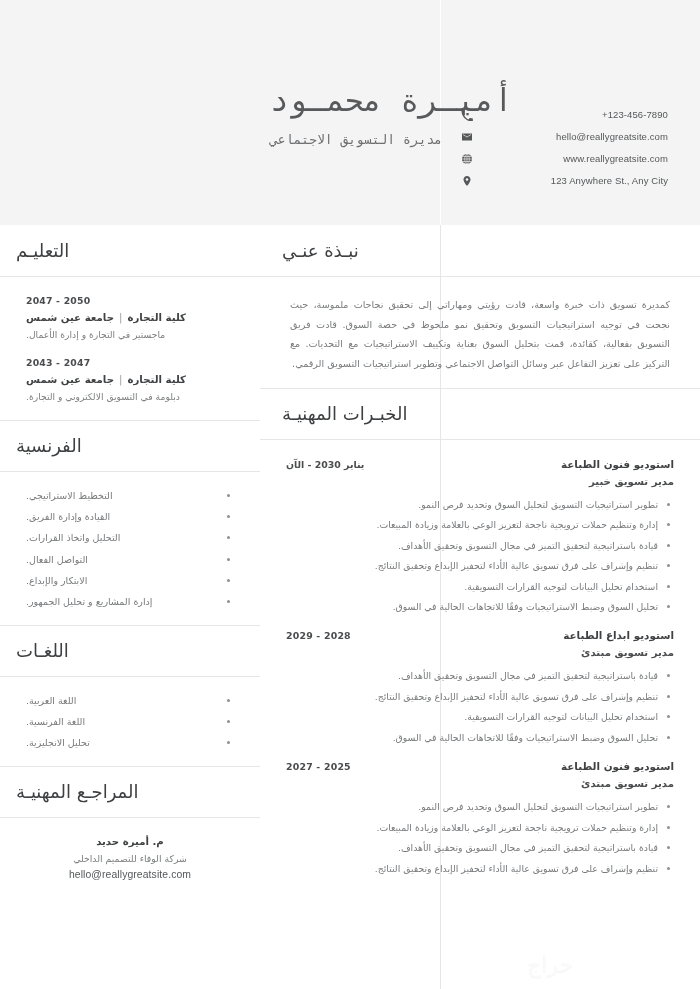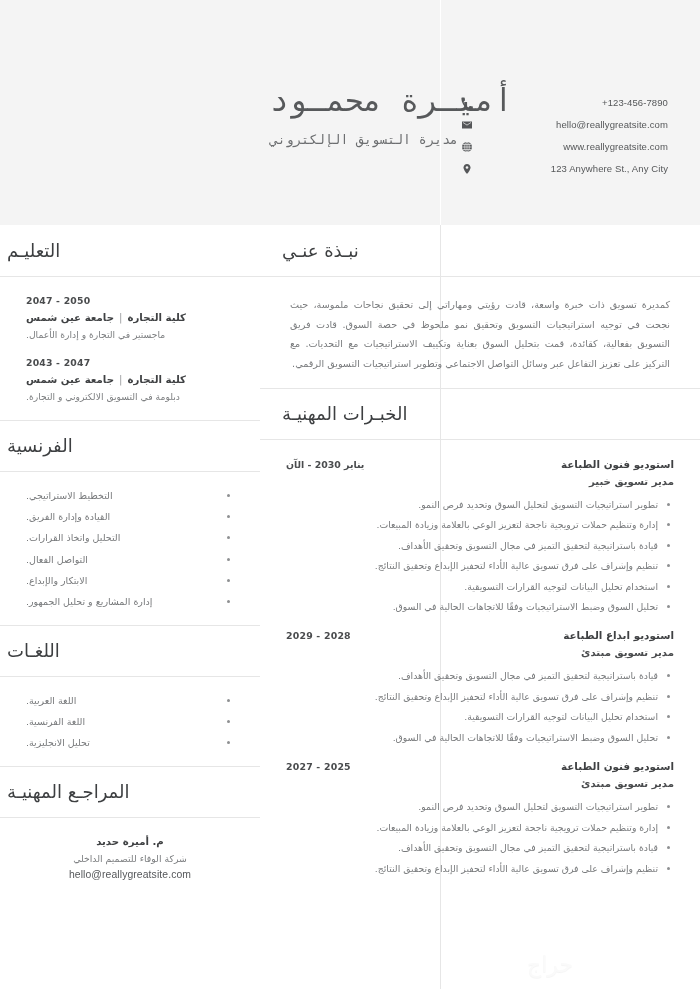--- a/index.html
+++ b/index.html
@@ -59,21 +59,21 @@
     font-size: 13px;
     font-weight: 400;
     letter-spacing: 1.1px;
     color: #6c6e70;
     text-align: left;
     white-space: nowrap;
   }
 
   .contact-list {
     position: absolute;
-    top: 92px;
+    top: 104px;
     left: 460px;
     width: 208px;
     direction: rtl;
   }
   .contact-row {
     display: flex;
     flex-direction: row-reverse;
     align-items: center;
     justify-content: flex-start;
     gap: 9px;
@@ -143,21 +143,21 @@
   .section-head.first { border-top: none; }
   .section-head .title {
     font-size: 18px;
     font-weight: 400;
     color: #3d3f41;
     letter-spacing: 2.2px;
     white-space: nowrap;
   }
   .col-left .section-head { padding-right: 0; padding-left: 22px; justify-content: flex-end; }
   .col-left .section-head .title { margin-right: auto; }
-  .col-right .section-head { padding-left: 7px; padding-right: 24px; }
+  .col-right .section-head { padding-left: 16px; padding-right: 24px; }
   .col-right .section-head .title { margin-right: auto; }
 
   .section-body {
     padding: 18px 26px 14px 26px;
   }
 
   
   .about-text {
     font-size: 9.6px;
     line-height: 2.05;
@@ -311,21 +311,21 @@
 </head>
 <body>
 
 <div class="page">
 
   <div class="header-band">
     <div class="header-divider-v"></div>
 
     <div class="name-block">
       <div class="name">أميـرة محمـود</div>
-      <div class="job-title">مديرة التسويق الإلكتروني</div>
+      <div class="job-title">مديرة التسويق الاجتماعي</div>
     </div>
 
     <div class="contact-list">
 
       <div class="contact-row">
         <span class="contact-icon">
           <svg width="12" height="12" viewBox="0 0 24 24" fill="#555759">
             <path d="M6.6 10.8c1.8 3.5 4.6 6.3 8.1 8.1l2.7-2.7c.4-.4.9-.5 1.3-.3 1.2.4 2.5.6 3.8.6.7 0 1.2.5 1.2 1.2V22c0 .7-.5 1.2-1.2 1.2C10.9 23.2.8 13.1.8 0c0-.7.5-1.2 1.2-1.2h4.3c.7 0 1.2.5 1.2 1.2 0 1.3.2 2.6.6 3.8.1.4 0 .9-.3 1.3l-2.7 2.7z" transform="translate(0,2)"></path>
           </svg>
         </span>

